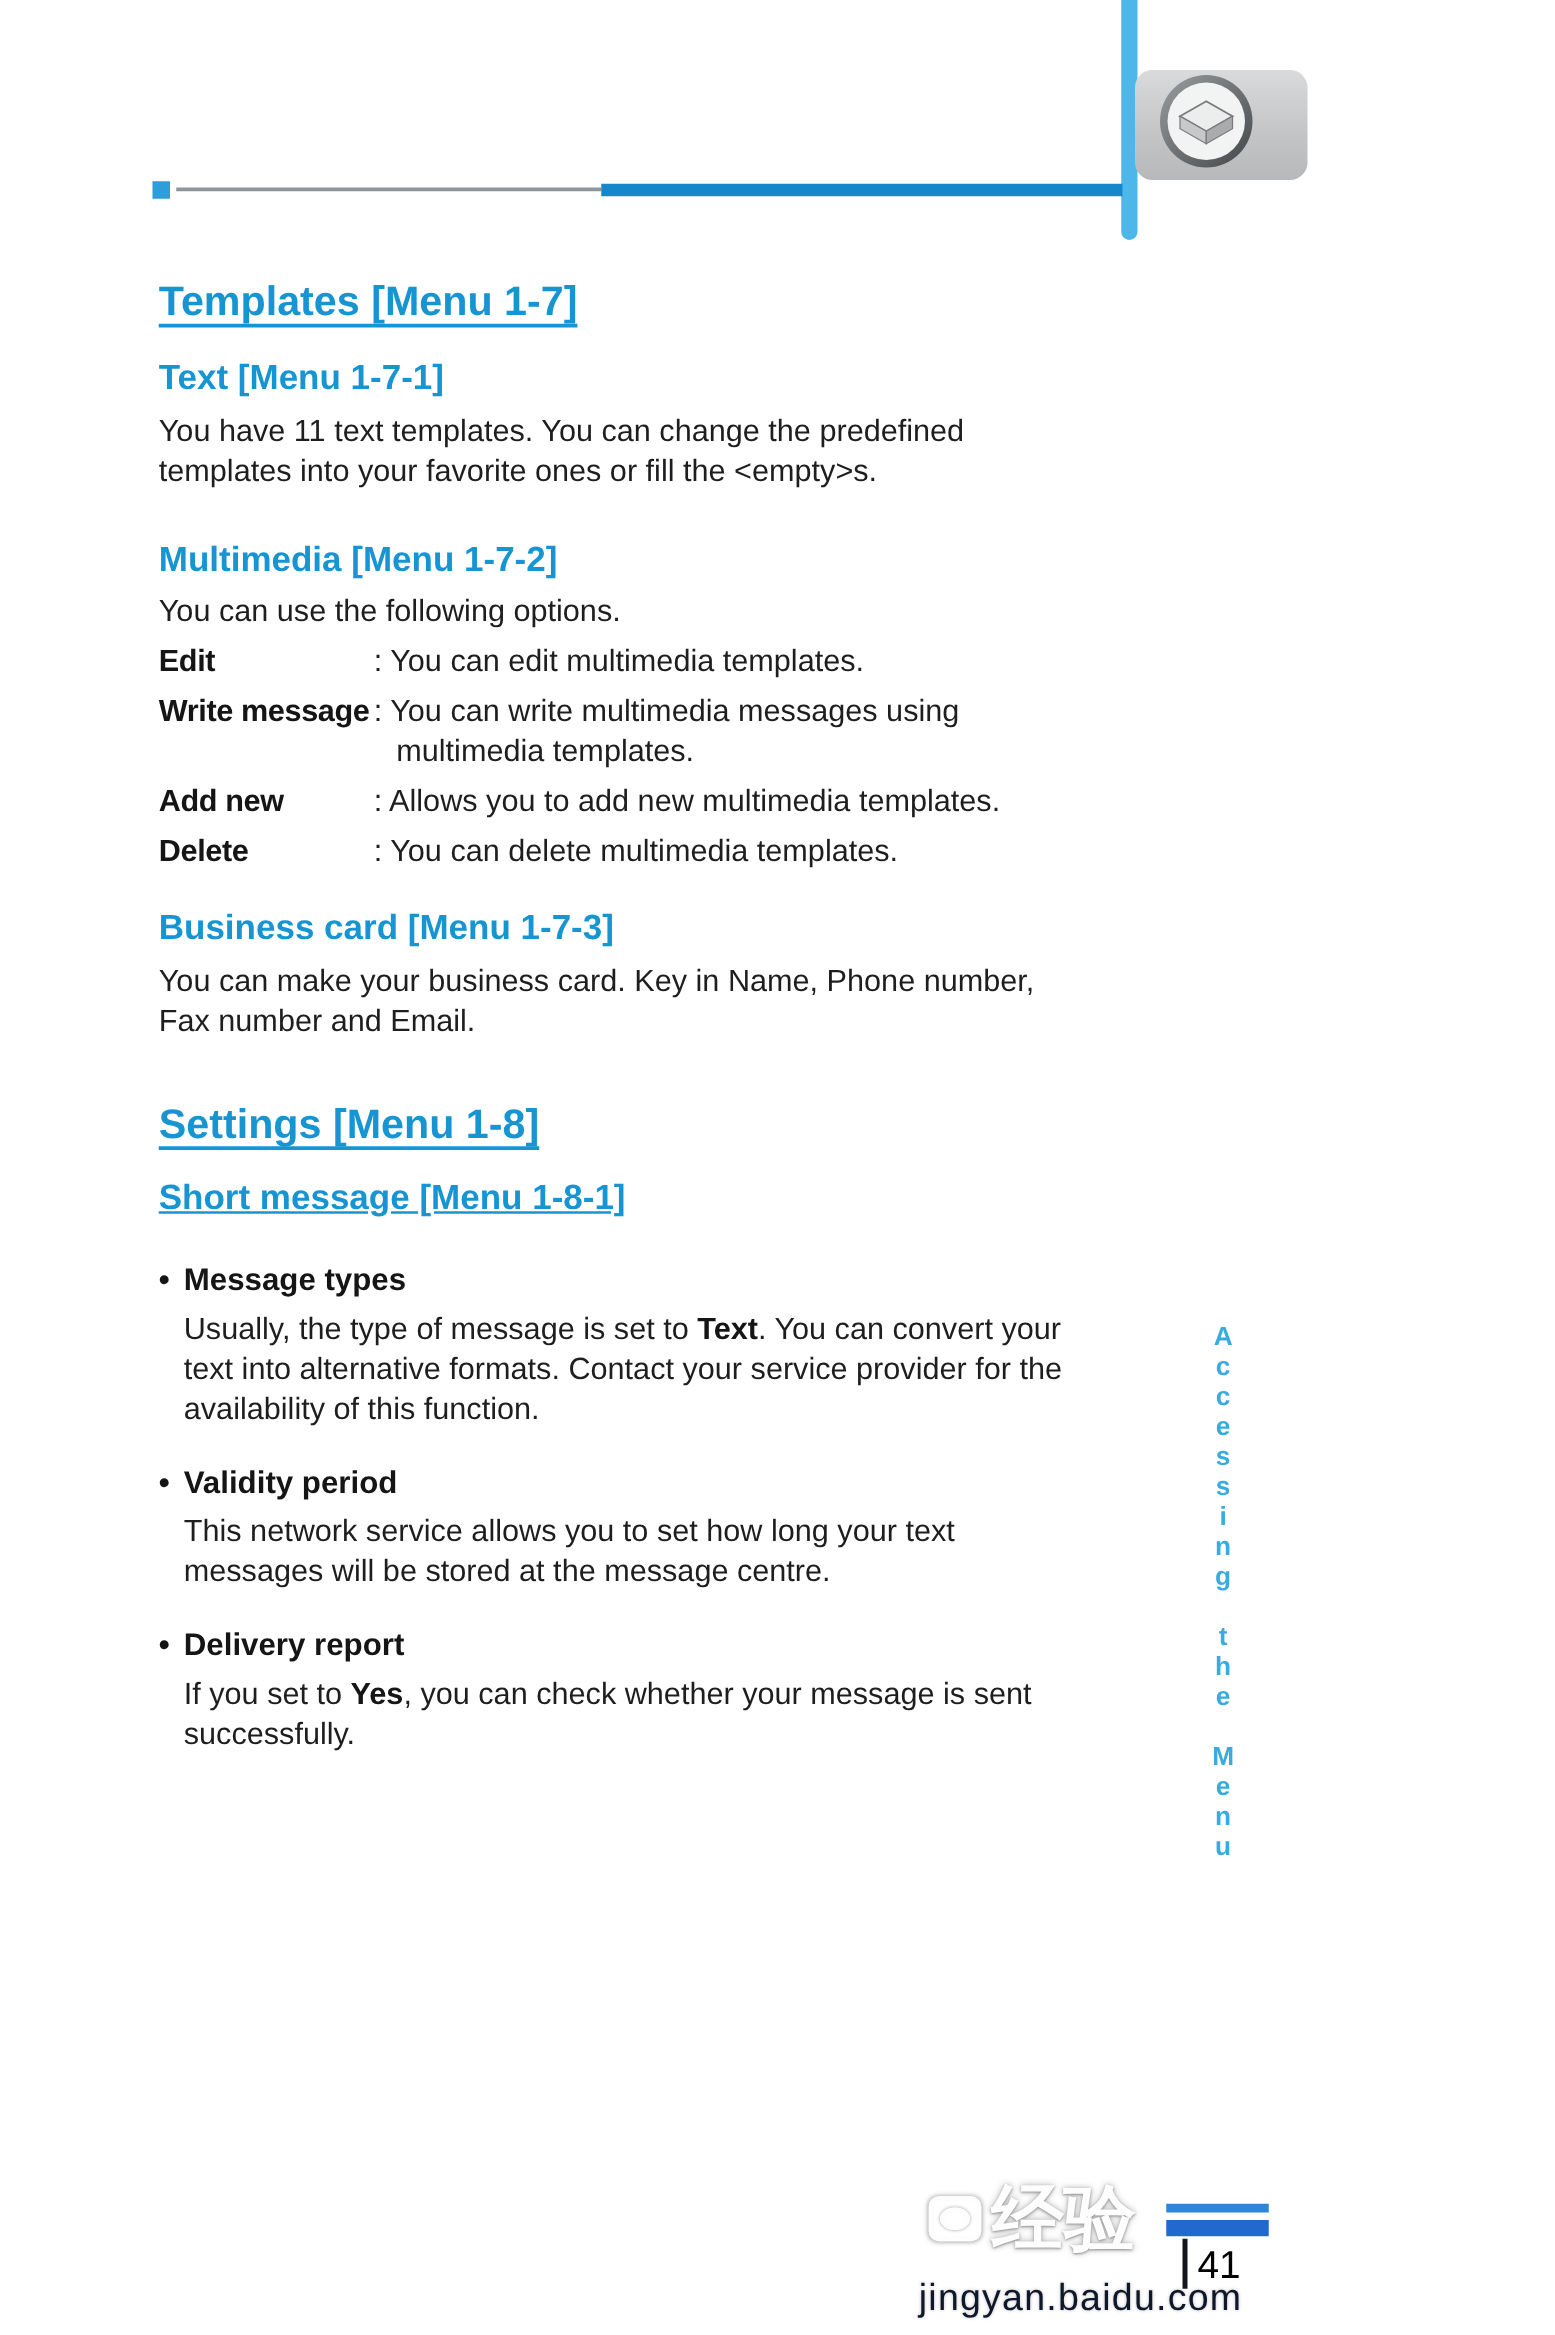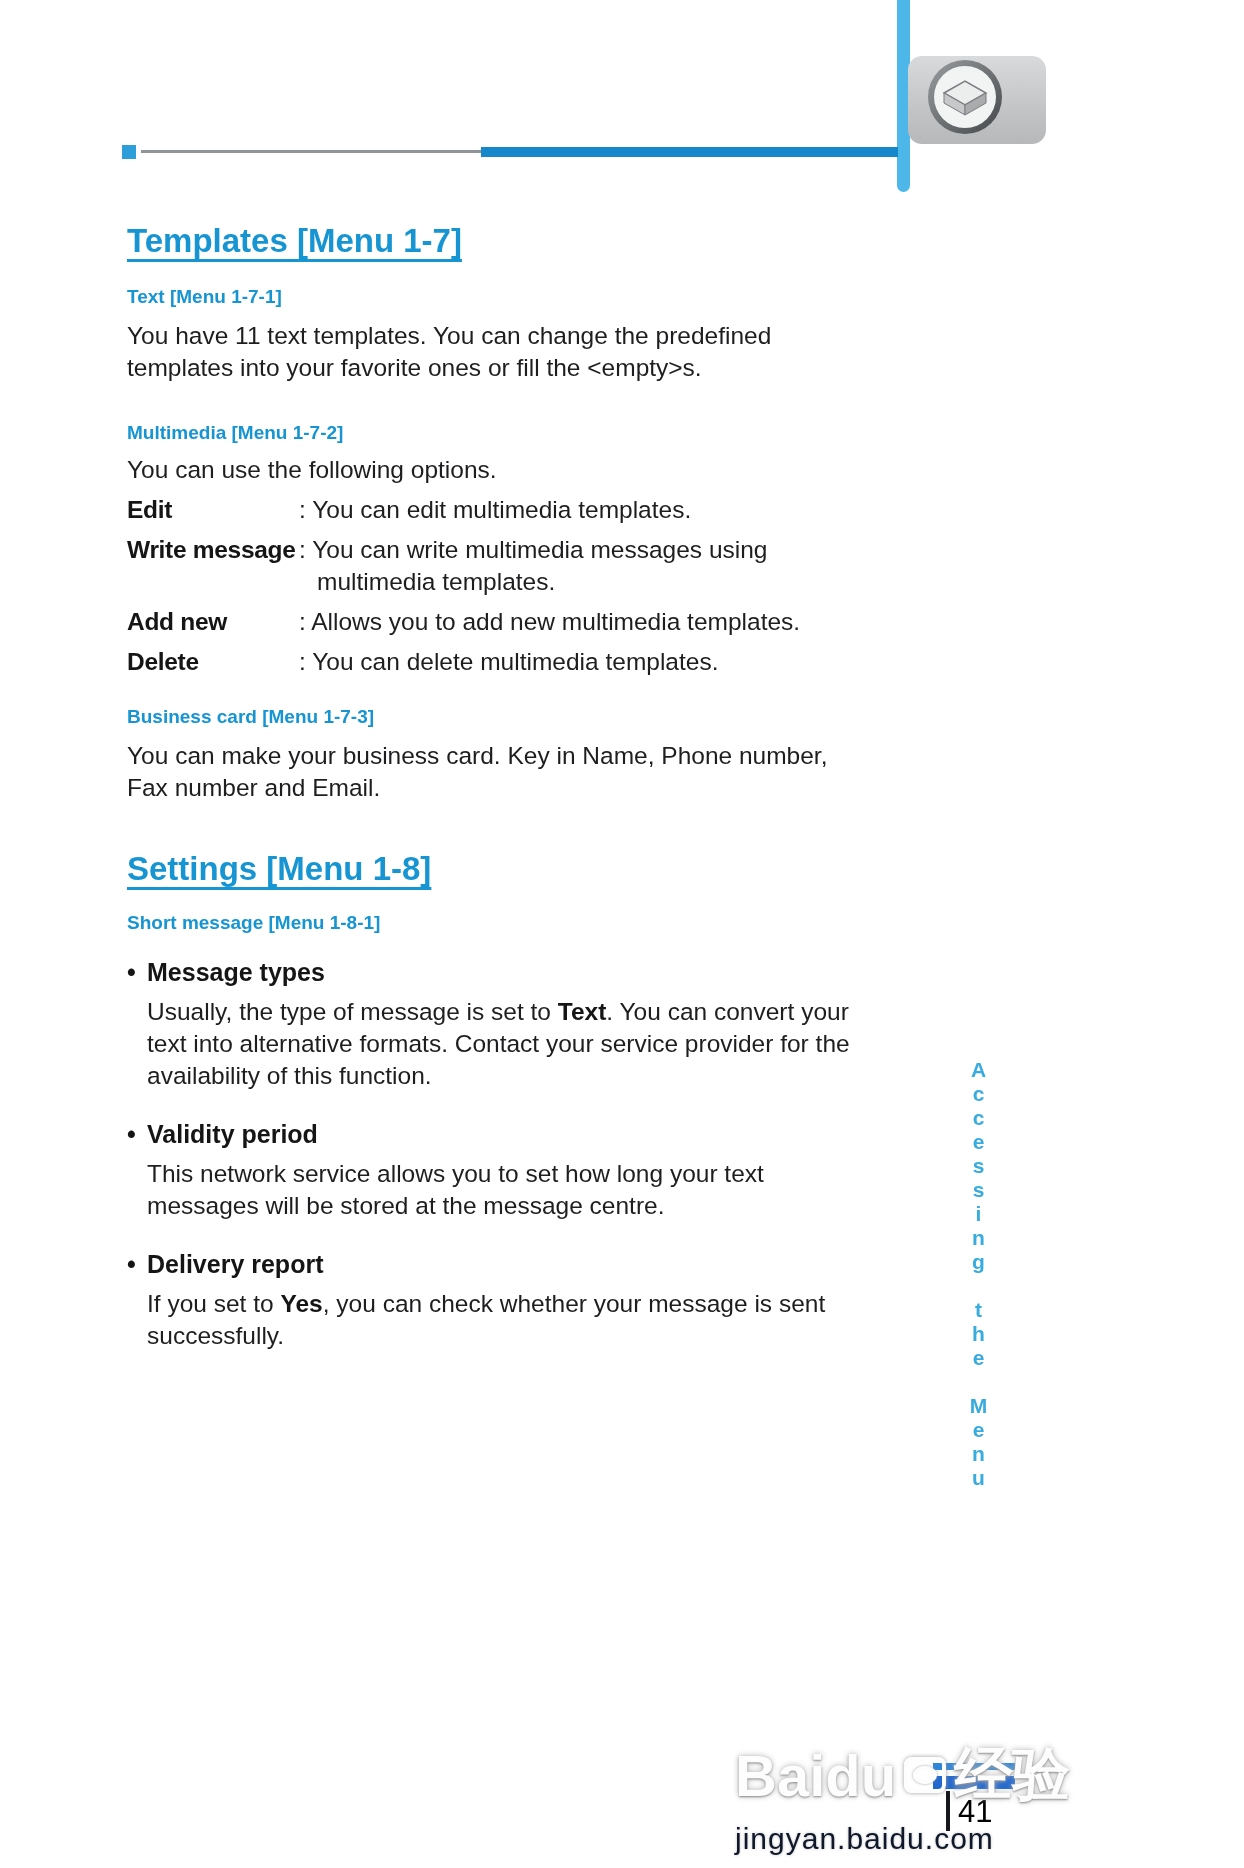--- a/index.html
+++ b/index.html
@@ -25,23 +25,23 @@
   .rule-square { left:122px; top:145px; width:14px; height:14px; background:#2d9ed9; }
   .rule-thin { left:141px; top:150px; width:340px; height:3px; background:var(--rule-gray); }
   .rule-thick { left:481px; top:147px; width:417px; height:10px; background:#1687cb; }
 
   
   .content { position:absolute; left:127px; top:222px; width:812px; color:var(--body-text); }
   .h1 { font-size:33px; font-weight:bold; color:var(--accent-blue);
         text-decoration:underline; text-decoration-thickness:3px; text-underline-offset:7px;
         margin:0 0 26px; }
   .h1.settings { margin-top:46px; margin-bottom:24px; }
-  .h2 { font-size:19px; font-weight:bold; color:var(--accent-blue); margin:0 0 12px; }
+  .h2 { font-size:28px; font-weight:bold; color:var(--accent-blue); margin:0 0 12px; }
   .h2.mm { margin-bottom:10px; }
-  .h2.sm { margin-bottom:22px; }
+  .h2.sm { margin-bottom:34px;text-decoration:underline; }
   p, .p { font-size:24.5px; line-height:32px; color:var(--body-text); white-space:pre-line; }
   .mb38 { margin-bottom:38px; }
   .mb46 { margin-bottom:46px; }
   .mb8  { margin-bottom:8px; }
 
   .opt-list { margin-bottom:28px; }
   .opt { display:flex; margin-bottom:8px; }
   .opt-term { flex:0 0 172px; font-size:24.5px; line-height:32px; font-weight:bold; color:#151515; white-space:nowrap; letter-spacing:-0.3px; }
   .opt-desc { font-size:24.5px; line-height:32px; color:var(--body-text);
               max-width:585px; white-space:pre-line; padding-left:18px; text-indent:-18px; }
@@ -168,18 +168,17 @@
 
 <div class="side-text">Accessing the Menu</div>
 
 <div class="abs f-line1"></div>
 <div class="abs f-line2"></div>
 <div class="abs f-bar"></div>
 <div class="abs f-num">41</div>
 
 <div class="wm">
   <div class="wm-row">
-    <span>Baidu</span>
     <span class="wm-cam"></span>
     <span>经验</span>
   </div>
   <div class="wm-domain">jingyan.baidu.com</div>
 </div>
 
 </body></html>

